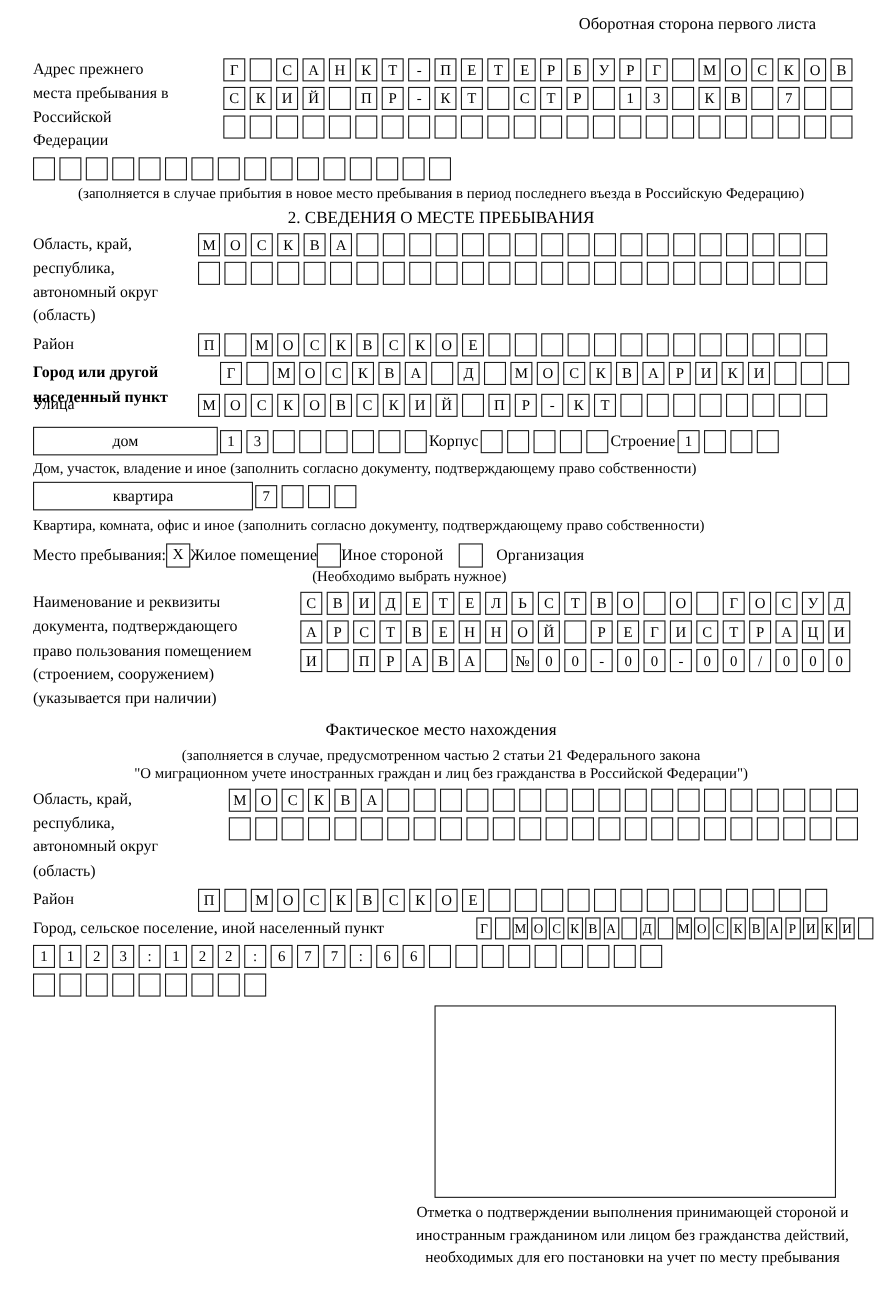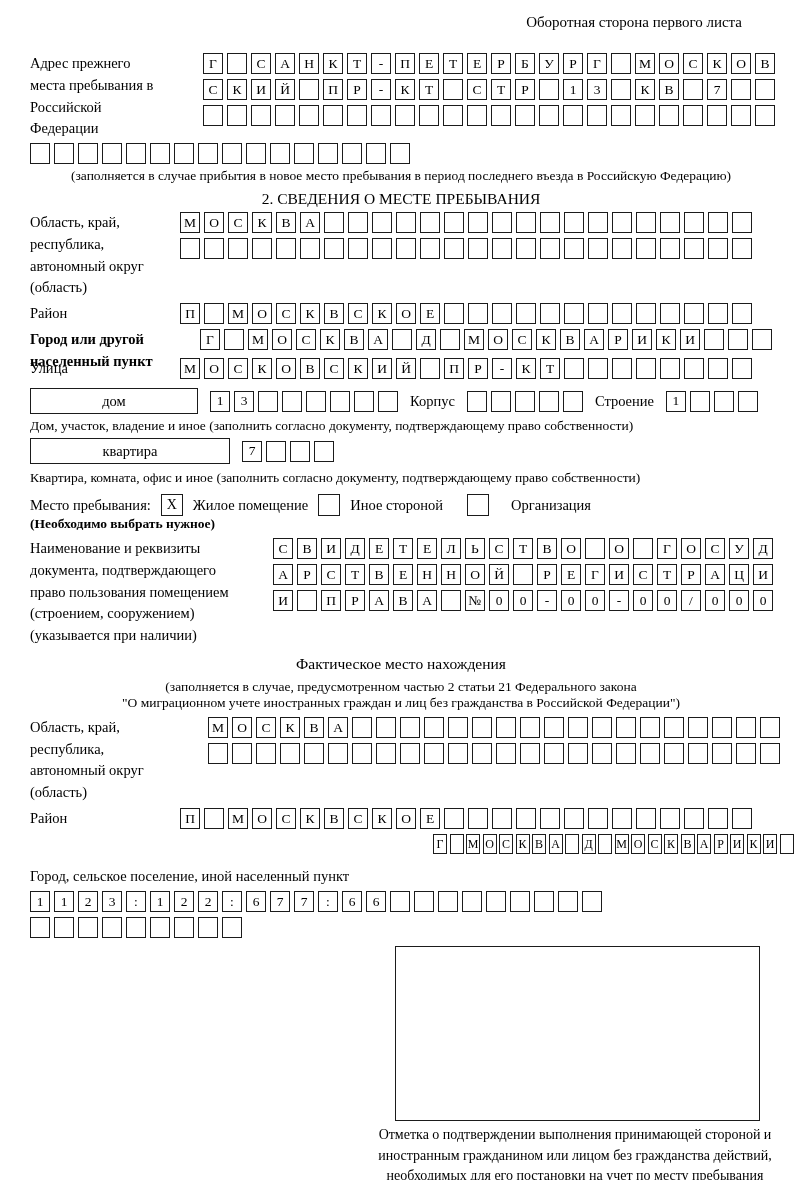--- a/index.html
+++ b/index.html
@@ -13,21 +13,21 @@
 
   .header-note { text-align: right; font-size: 15px; padding-right: 30px; margin-bottom: 22px; }
 
   .frow { display: flex; align-items: flex-start; gap: 28px; }
   .lbl { font-size: 14.5px; line-height: 1.5; padding-right: 6px; }
   .w145 { flex: 0 0 145px; }
   .w122 { flex: 0 0 122px; }
   .w142 { flex: 0 0 142px; font-weight: bold; }
   .w150 { flex: 0 0 150px; }
   .w215 { flex: 0 0 215px; }
-  .w375 { flex: 0 0 375px; margin-top: 32px; }
+  .w375 { flex: 0 0 375px; }
 
   .cellcol { display: flex; flex-direction: column; gap: 5px; }
   .cells { display: flex; gap: 4px; }
   .cell {
     flex: 0 0 auto; width: 20px; height: 21px;
     border: 1.6px solid #1b1b1b;
     display: flex; align-items: center; justify-content: center;
     font-size: 13.5px; line-height: 1;
   }
   .cells-sm { gap: 2.5px; }
@@ -57,21 +57,21 @@
   }
   .stamp-caption {
     width: 440px; margin-left: 325px; margin-top: 4px;
     font-size: 14px; text-align: center; line-height: 1.45;
   }
   .mt4 { margin-top: 4px; }
   .mt6 { margin-top: 6px; }
   .mt8 { margin-top: 8px; }
   .row4 { margin-top: 3px; }
   .street-row { margin-top: -14px; }
-  .gap6 { gap: 12px; }
+  .gap6 { gap: 2px; }
 </style>
 </head>
 <body>
 
 <div class="sheet">
 
   <div class="header-note">Оборотная сторона первого листа</div>
 
   <div class="frow">
     <div class="lbl w145">Адрес прежнего места пребывания в Российской Федерации</div>
@@ -360,30 +360,30 @@
     <div class="wide-box" style="width:200px;">квартира</div>
     <div class="cells">
         <span class="cell">7</span>
         <span class="cell"></span>
         <span class="cell"></span>
         <span class="cell"></span>
       </div>
   </div>
   <div class="note mt6">Квартира, комната, офис и иное (заполнить согласно документу, подтверждающему право собственности)</div>
 
-  <div class="inline-row mt8" style="gap:10px;">
+  <div class="inline-row mt8" style="">
     <span class="inline-lbl">Место пребывания:</span>
     <span class="checkbox">X</span>
     <span class="inline-lbl">Жилое помещение</span>
     <span class="checkbox"></span>
     <span class="inline-lbl">Иное стороной</span>
     <span class="checkbox" style="margin-left:14px;"></span>
     <span class="inline-lbl" style="margin-left:12px;">Организация</span>
   </div>
-  <div class="note" style="text-align:left; width:58%;font-weight:bold;">(Необходимо выбрать нужное)</div>
+  <div class="note" style="text-align:right; width:58%;">(Необходимо выбрать нужное)</div>
 
   <div class="frow mt6">
     <div class="lbl w215">Наименование и реквизиты документа, подтверждающего право пользования помещением (строением, сооружением) (указывается при наличии)</div>
     <div class="cellcol">
       <div class="cells">
           <span class="cell">С</span>
           <span class="cell">В</span>
           <span class="cell">И</span>
           <span class="cell">Д</span>
           <span class="cell">Е</span>

